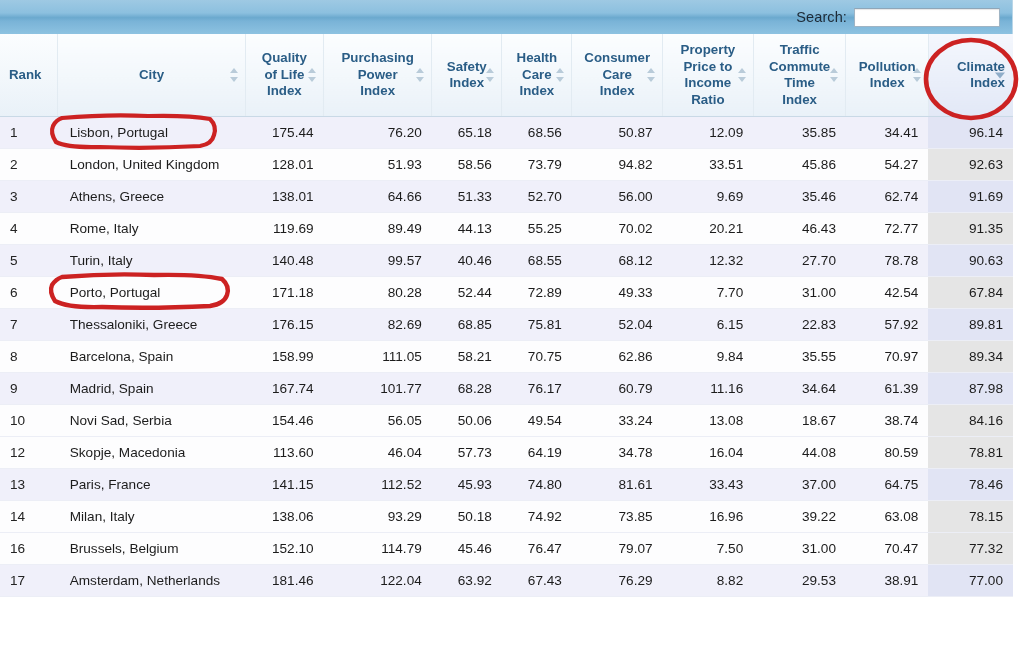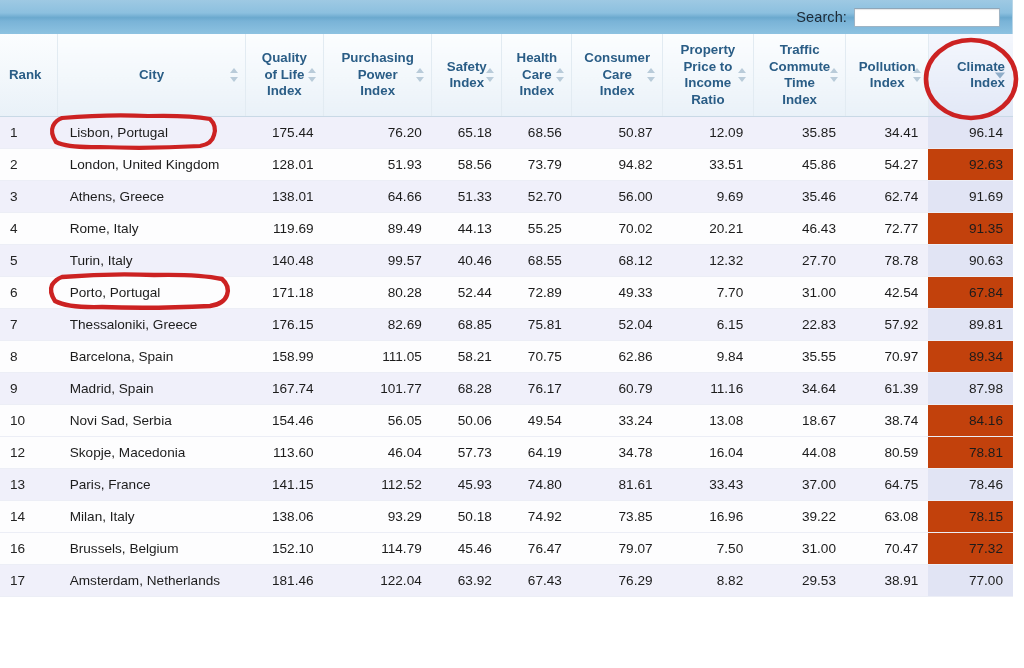--- a/index.html
+++ b/index.html
@@ -82,21 +82,21 @@
     box-sizing:border-box;
     vertical-align:middle;
   }
   td.c-rank{text-align:left;padding-left:10px;color:#232323;}
   td.c-city{text-align:left;padding-left:12px;}
   td.num{text-align:right;padding-right:10px;}
 
   tbody tr.odd td{background:#f0f0fa;}
   tbody tr.even td{background:#fdfdfe;}
   tbody tr.odd td.sortedcol{background:#e1e4f4;}
-  tbody tr.even td.sortedcol{background:#c2410c;text-align:right;}
+  tbody tr.even td.sortedcol{background:#e5e5e5;text-align:right;}
 
   
   col.w-rank{width:56px;}
   col.w-city{width:182px;}
   col.w-q{width:76px;}
   col.w-pp{width:105px;}
   col.w-safe{width:68px;}
   col.w-health{width:68px;}
   col.w-cpi{width:88px;}
   col.w-prop{width:88px;}

